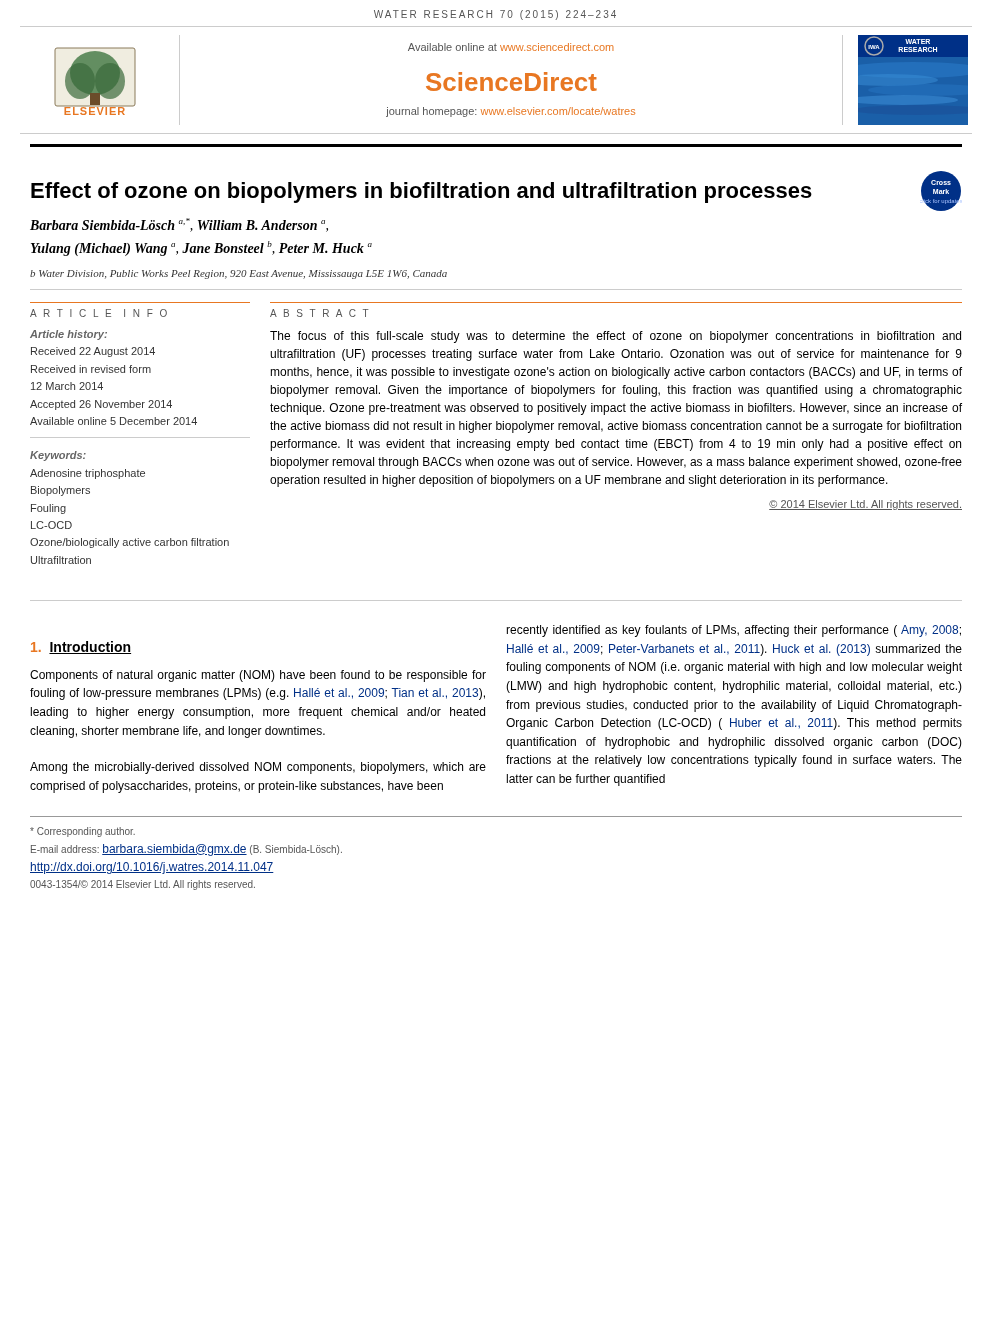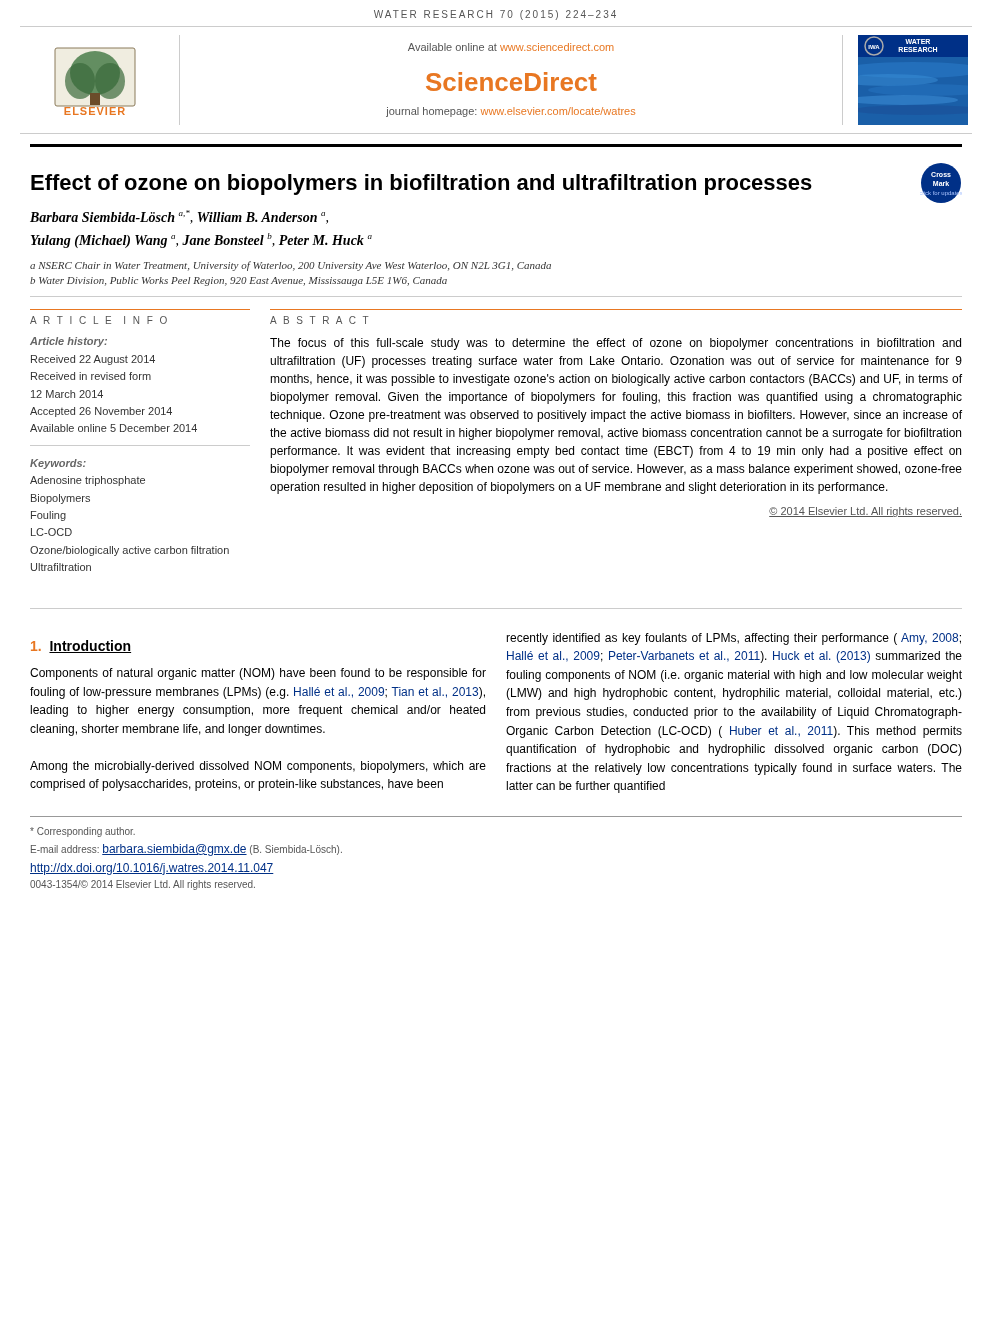--- a/index.html
+++ b/index.html
@@ -95,21 +95,21 @@
       width: 130px;
       display: flex;
       align-items: center;
       justify-content: center;
       border-left: 1px solid #ccc;
       padding-left: 10px;
     }
 
     
     .article-content {
-      margin: 0 30px;
+      margin: 8px 30px;
       padding: 10px 0;
     }
 
     
     .black-divider {
       height: 3px;
       background: #000;
       margin: 10px 30px 0;
     }
 
@@ -252,21 +252,21 @@
 
     .body-right-col {
       flex: 1;
     }
 
     .section-title {
       font-size: 14px;
       font-weight: bold;
       font-family: Arial, sans-serif;
       margin-bottom: 8px;
-      margin-top: 8px;
+      margin-top: 17px;
     }
 
     .section-number {
       color: #e87722;
     }
 
     .body-text {
       font-size: 12px;
       line-height: 1.55;
       text-align: justify;
@@ -383,21 +383,20 @@
     <br>
     <span style="font-weight:bold;">Yulang (Michael) Wang</span>
     <sup>a</sup>,
     <span style="font-weight:bold;">Jane Bonsteel</span>
     <sup>b</sup>,
     <span style="font-weight:bold;">Peter M. Huck</span>
     <sup>a</sup>
   </div>
 
   <div class="affiliations">
-    <div>a NSERC Chair in Water Treatment, University of Waterloo, 200 University Ave West Waterloo, ON N2L 3G1, Canada</div>
     <div>b Water Division, Public Works Peel Region, 920 East Avenue, Mississauga L5E 1W6, Canada</div>
   </div>
 
   <div class="thin-divider"></div>
 
   <div class="two-col">
 
     <div class="left-col">
       <div class="section-top-line">
         <div class="section-heading">A R T I C L E&nbsp;&nbsp;I N F O</div>

